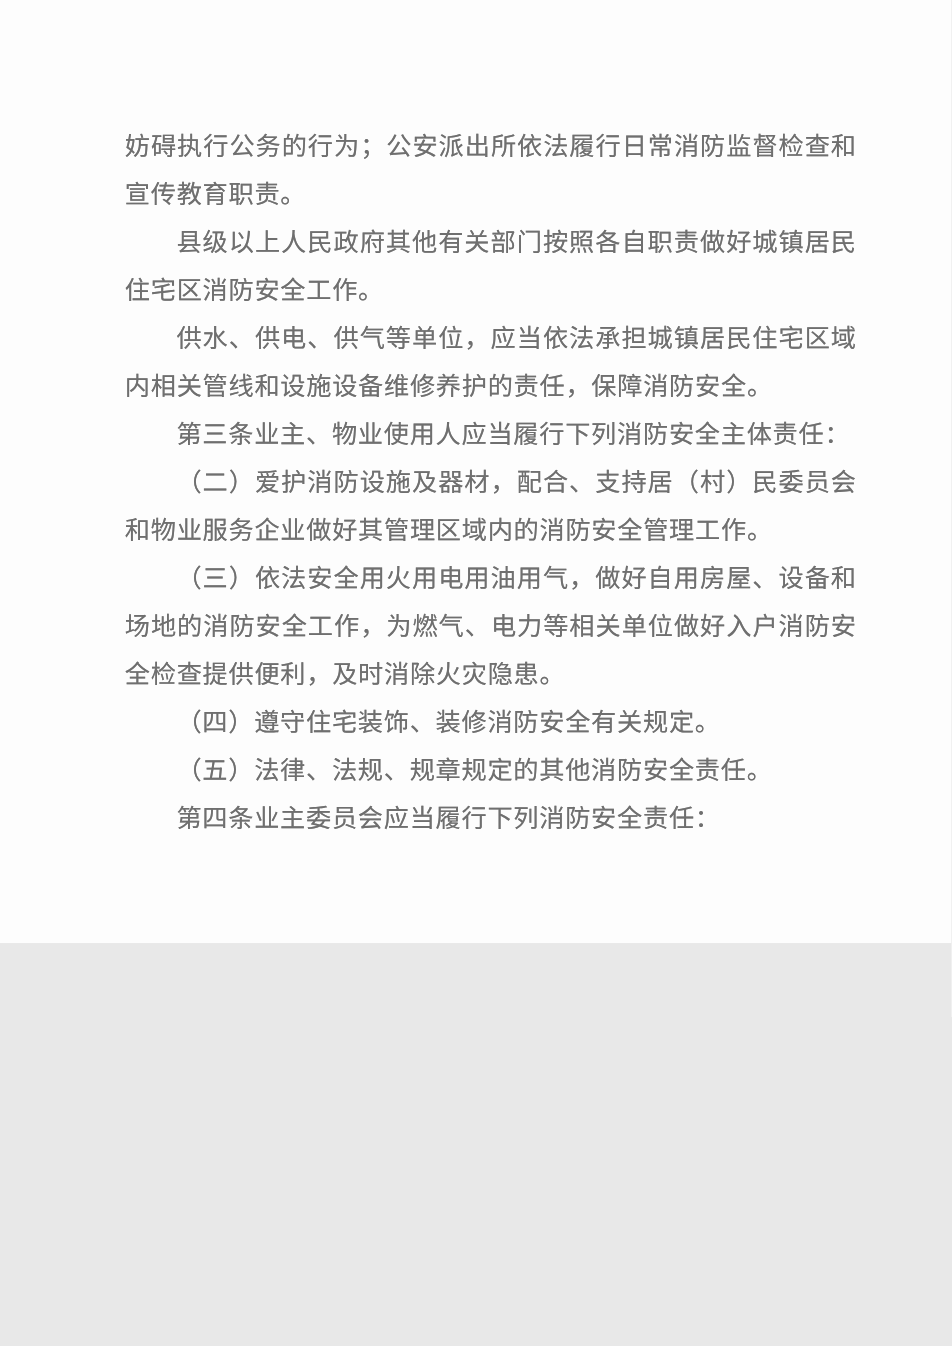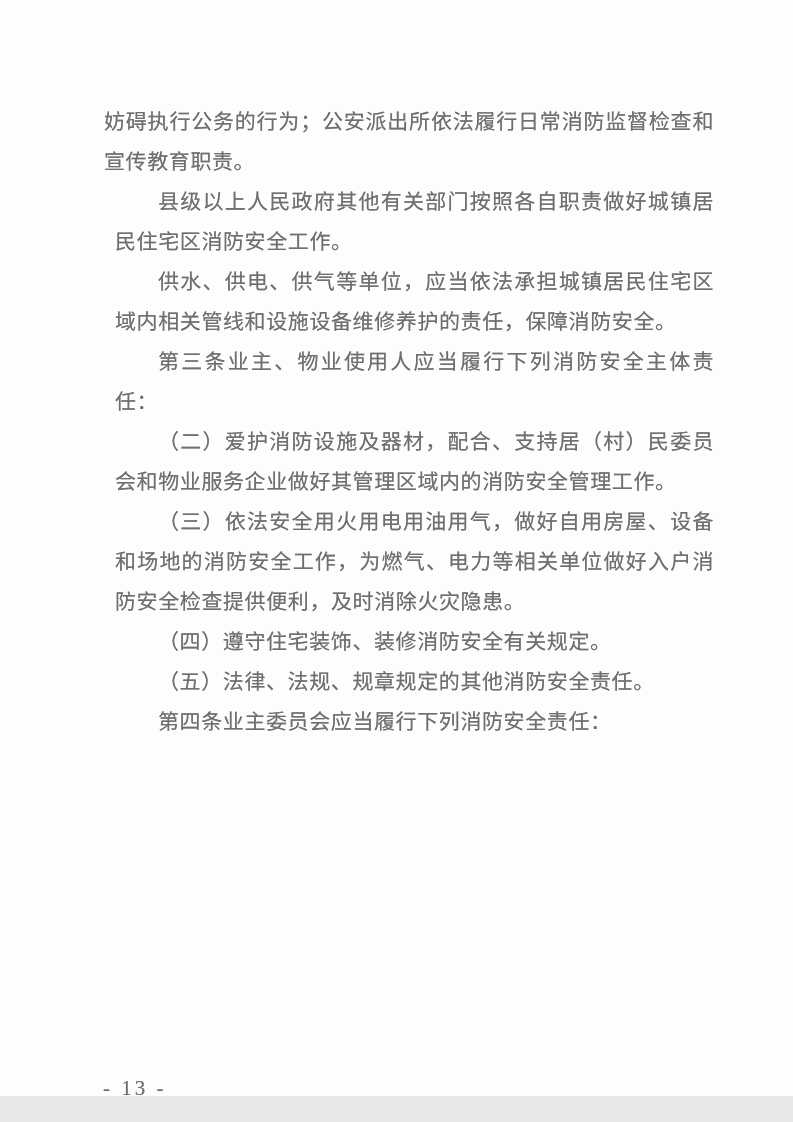--- a/index.html
+++ b/index.html
@@ -3,21 +3,21 @@
 <meta charset="utf-8">
 <style>
   html, body {
     margin: 0;
     padding: 0;
     background: #e8e8e8;
   }
   .page {
     position: relative;
     width: 793px;
-    height: 1096px;
+    height: 786px;
     margin: 0 auto;
     background: #fdfdfd;
     overflow: hidden;
     font-family: "Liberation Serif", "DejaVu Serif", serif;
   }
   .content {
     position: absolute;
     left: 104px;
     top: 102px;
     width: 610px;
@@ -30,21 +30,20 @@
     text-shadow: 0 0 0.5px rgba(110,110,110,0.65);
   }
   .content p {
     margin: 0;
     padding: 0;
     word-break: break-all;
     overflow-wrap: anywhere;
   }
   .content p.indent {
     text-indent: 43px;
-    margin-left: 11px;
   }
   .page-number {
     position: absolute;
     left: 103px;
     top: 1076px;
     font-size: 21px;
     letter-spacing: 3px;
     color: #767676;
     text-shadow: 0 0 0.5px rgba(110,110,110,0.6);
   }

